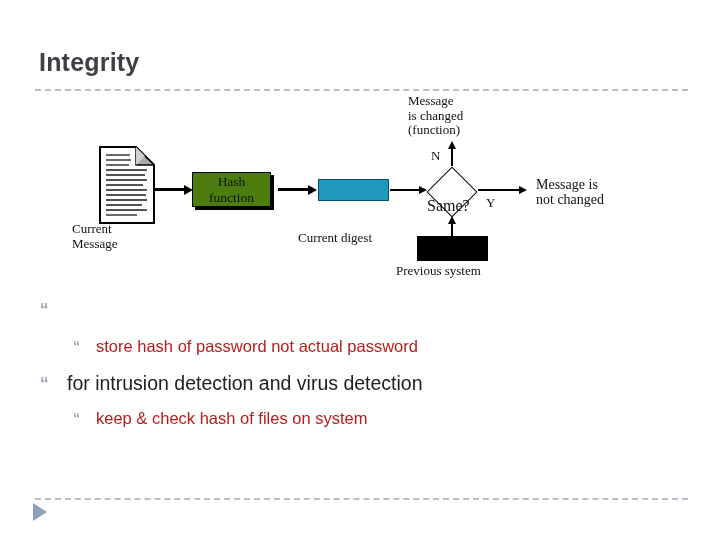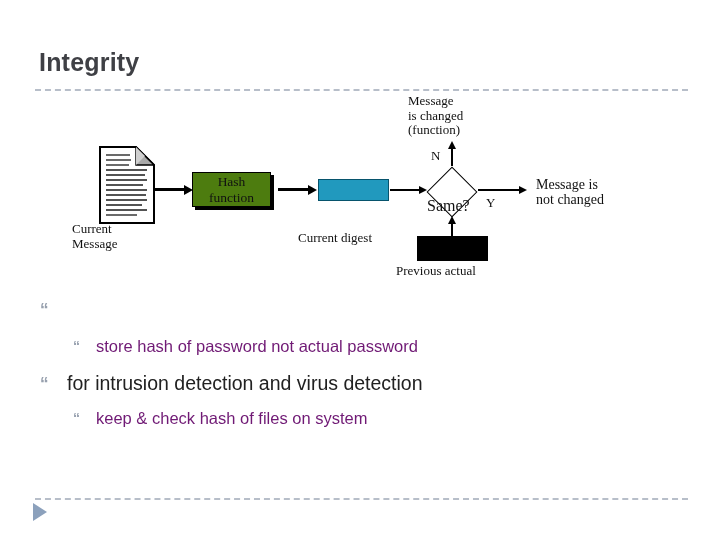--- a/index.html
+++ b/index.html
@@ -46,21 +46,21 @@
   .ah-right.thin{border-top-width:4px;border-bottom-width:4px;border-left-width:8px;}
   .ah-up{width:0;height:0;border-left:4px solid transparent;border-right:4px solid transparent;border-bottom:8px solid #000;}
   
   .bullets{left:40px;top:296px;width:650px;}
   .b-row{display:flex;align-items:flex-start;}
   .b1{margin-top:0;}
   .b1 .b-glyph{width:27px;font-size:17px;color:#97A0AE;font-weight:bold;line-height:27px;flex:0 0 27px;}
   .b1 .b-text{font-size:19.5px;line-height:27px;color:#212121;}
   .b2{margin-left:33px;margin-top:12px;}
   .b2 .b-glyph{width:23px;font-size:14px;color:#9AA3B1;font-weight:bold;line-height:23px;flex:0 0 23px;}
-  .b2 .b-text{font-size:16.5px;line-height:23px;color:#701a75;}
+  .b2 .b-text{font-size:16.5px;line-height:23px;color:#b91c1c;}
 </style>
 </head>
 <body>
 
 <div class="slide">
 
   <div class="abs title">Integrity</div>
   <div class="abs rule rule-top"></div>
 
   <div>
@@ -125,21 +125,21 @@
     <div class="abs ah-right thin" style="left:519px;top:186px;"></div>
     <div class="abs dg" style="left:486px;top:195px;font-size:13px;">Y</div>
     <div class="abs dg" style="left:536px;top:177px;font-size:14px;line-height:15px;">
       <div>Message is</div>
       <div>not changed</div>
     </div>
 
     <div class="abs aline" style="left:451px;top:223px;width:2px;height:13px;"></div>
     <div class="abs ah-up" style="left:448px;top:216px;"></div>
     <div class="abs black-box"></div>
-    <div class="abs dg dg-label" style="left:396px;top:263px;width:114px;">Previous actual</div>
+    <div class="abs dg dg-label" style="left:396px;top:263px;width:114px;">Previous system</div>
 
   </div>
 
   <div class="abs bullets">
 
     <div class="b-row b1">
       <span class="b-glyph">“</span>
     </div>
 
     <div class="b-row b2">

